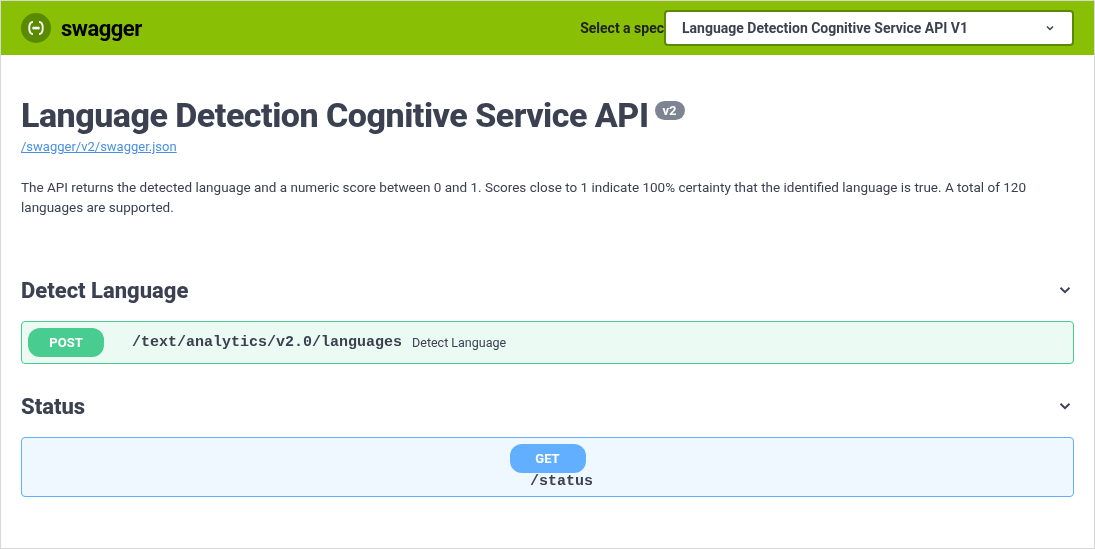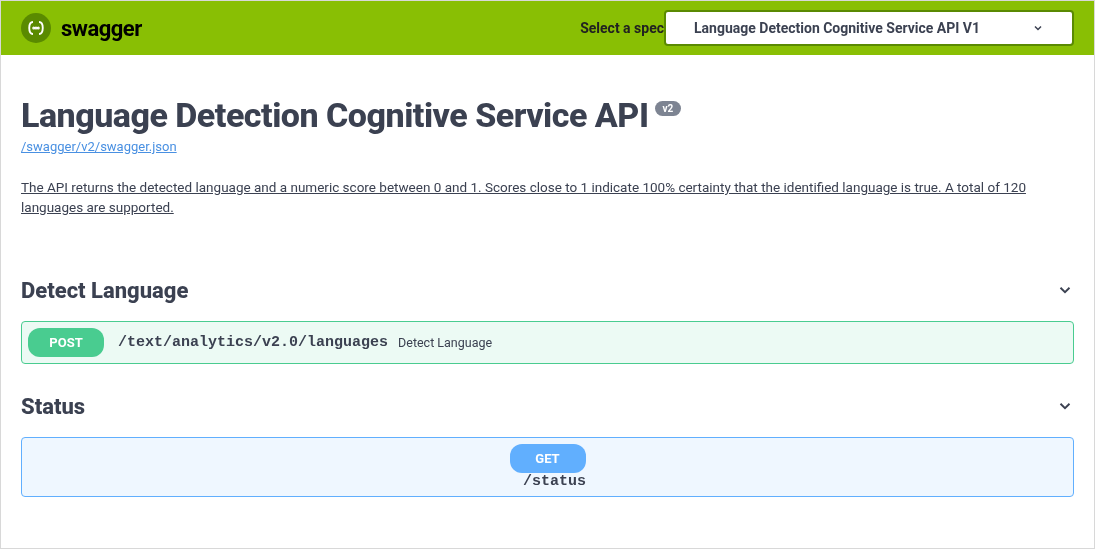--- a/index.html
+++ b/index.html
@@ -54,21 +54,21 @@
       color: #212121;
       font-weight: 700;
       font-size: 14px;
     }
     .spec-select {
       background: #fff;
       border: 2px solid #5a8a02;
       border-radius: 4px;
       height: 36px;
       width: 410px;
-      padding: 0 28px;
+      padding: 0 16px;
       display: flex;
       align-items: center;
       justify-content: space-between;
       cursor: pointer;
       font-weight: 700;
       font-size: 14px;
       color: #3b4151;
     }
     .chevron-down {
       width: 12px;
@@ -85,39 +85,38 @@
     .api-title {
       font-size: 34px;
       font-weight: 800;
       color: #3b4151;
       letter-spacing: -0.5px;
     }
     .version-badge {
       background: #7d8492;
       color: #fff;
       border-radius: 50px;
-      font-size: 10px;
+      font-size: 13px;
       font-weight: 700;
       padding: 2px 8px;
       position: relative;
       top: 6px;
     }
     .json-link {
       color: #4990e2;
       font-size: 13px;
       text-decoration: underline;
       display: inline-block;
       margin-top: 4px;
     }
     .api-description {
       color: #3b4151;
       font-size: 13.5px;
       line-height: 1.5;
       margin-top: 22px;
-      text-decoration: underline;
     }
     .tag-section {
       margin-top: 60px;
     }
     .tag-header {
       display: flex;
       align-items: center;
       justify-content: space-between;
       cursor: pointer;
       padding-bottom: 8px;
@@ -162,21 +161,21 @@
       background: #49cc90;
     }
     .method-badge.get {
       background: #61affe;
     }
     .operation-path {
       font-family: "SFMono-Regular", Consolas, "Liberation Mono", Menlo, monospace;
       font-size: 15px;
       color: #3b4151;
       font-weight: 600;
-      margin-left: 14px;
+      margin-left: 28px;
     }
     .operation-summary {
       font-size: 12.5px;
       color: #3b4151;
       margin-left: 10px;
     }
     .tag-section.status {
       margin-top: 30px;
     }
   </style>

